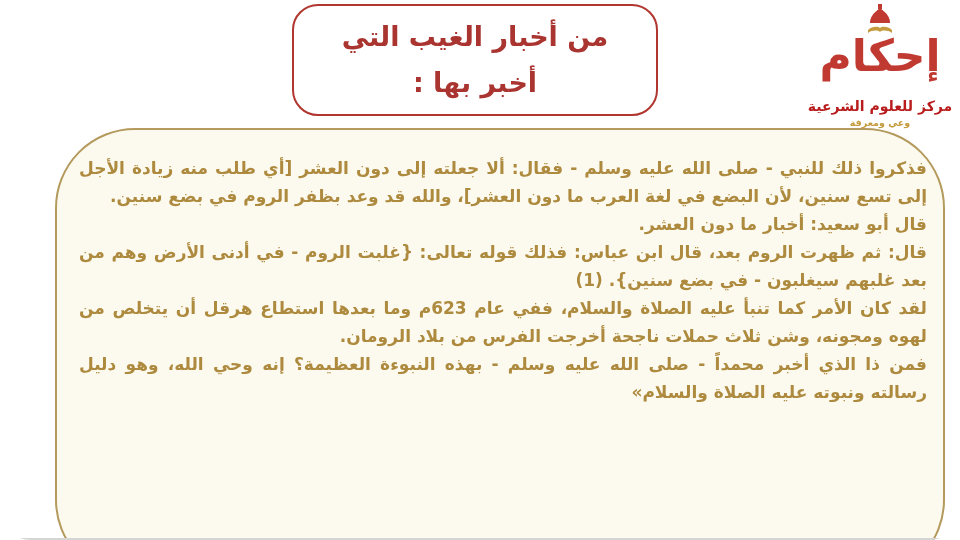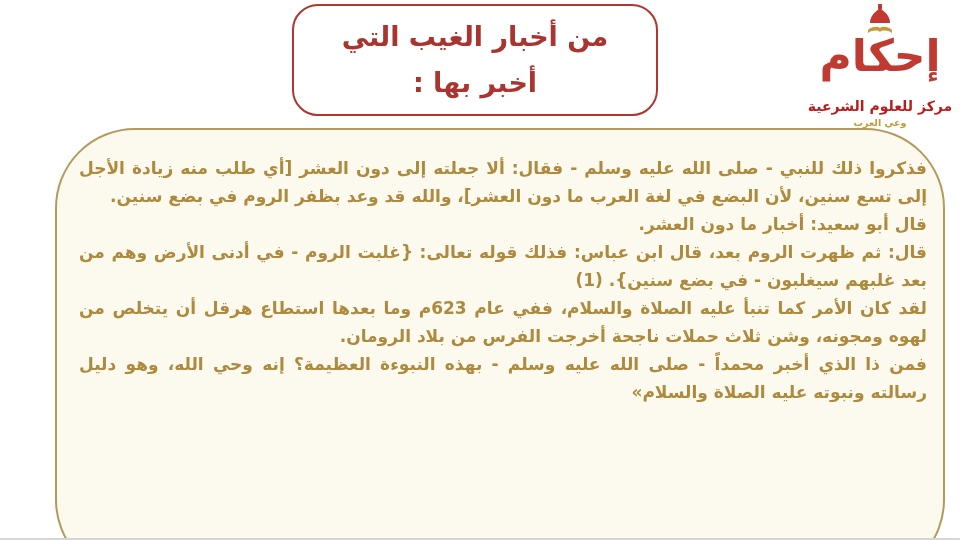--- a/index.html
+++ b/index.html
@@ -4,20 +4,21 @@
 <style>
   html, body { margin: 0; padding: 0; }
   body { background: #ffffff; }
   .slide {
     position: relative;
     width: 960px;
     height: 540px;
     background: #ffffff;
     overflow: hidden;
     font-family: "DejaVu Sans", sans-serif;
+    border-radius: 31px;
   }
   
   .title-box {
     position: absolute;
     left: 292px;
     top: 4px;
     width: 366px;
     height: 112px;
     background: #ffffff;
     border: 2.5px solid #b0362f;
@@ -128,21 +129,21 @@
       <span>
         <svg width="44" height="30" viewBox="0 0 44 30" aria-hidden="true">
           <rect x="20" y="0" width="4" height="5" fill="#c03a32"></rect>
           <path d="M22 4 C14 10 12 14 12 19 L32 19 C32 14 30 10 22 4 Z" fill="#c03a32"></path>
           <path d="M10 26 C14 22 20 22 22 24 C24 22 30 22 34 26 L34 29 C30 26 24 26 22 28 C20 26 14 26 10 29 Z" fill="#c49a3c"></path>
         </svg>
       </span>
       <div class="logo-word">إحكام</div>
     </div>
     <div class="logo-tagline">مركز للعلوم الشرعية</div>
-    <div class="logo-subtagline">وعي العرب</div>
+    <div class="logo-subtagline">وعي ومعرفة</div>
   </div>
 
   <div class="content-box">
     <div class="content-text">
       <p>فذكروا ذلك للنبي - صلى الله عليه وسلم - فقال: ألا جعلته إلى دون العشر [أي طلب منه زيادة الأجل إلى تسع سنين، لأن البضع في لغة العرب ما دون العشر]، والله قد وعد بظفر الروم في بضع سنين.</p>
       <p>قال أبو سعيد: أخبار ما دون العشر.</p>
       <p>قال: ثم ظهرت الروم بعد، قال ابن عباس: فذلك قوله تعالى: {غلبت الروم - في أدنى الأرض وهم من بعد غلبهم سيغلبون - في بضع سنين}. (1)</p>
       <p>لقد كان الأمر كما تنبأ عليه الصلاة والسلام، ففي عام 623م وما بعدها استطاع هرقل أن يتخلص من لهوه ومجونه، وشن ثلاث حملات ناجحة أخرجت الفرس من بلاد الرومان.</p>
       <p>فمن ذا الذي أخبر محمداً - صلى الله عليه وسلم - بهذه النبوءة العظيمة؟ إنه وحي الله، وهو دليل رسالته ونبوته عليه الصلاة والسلام»</p>
     </div>

